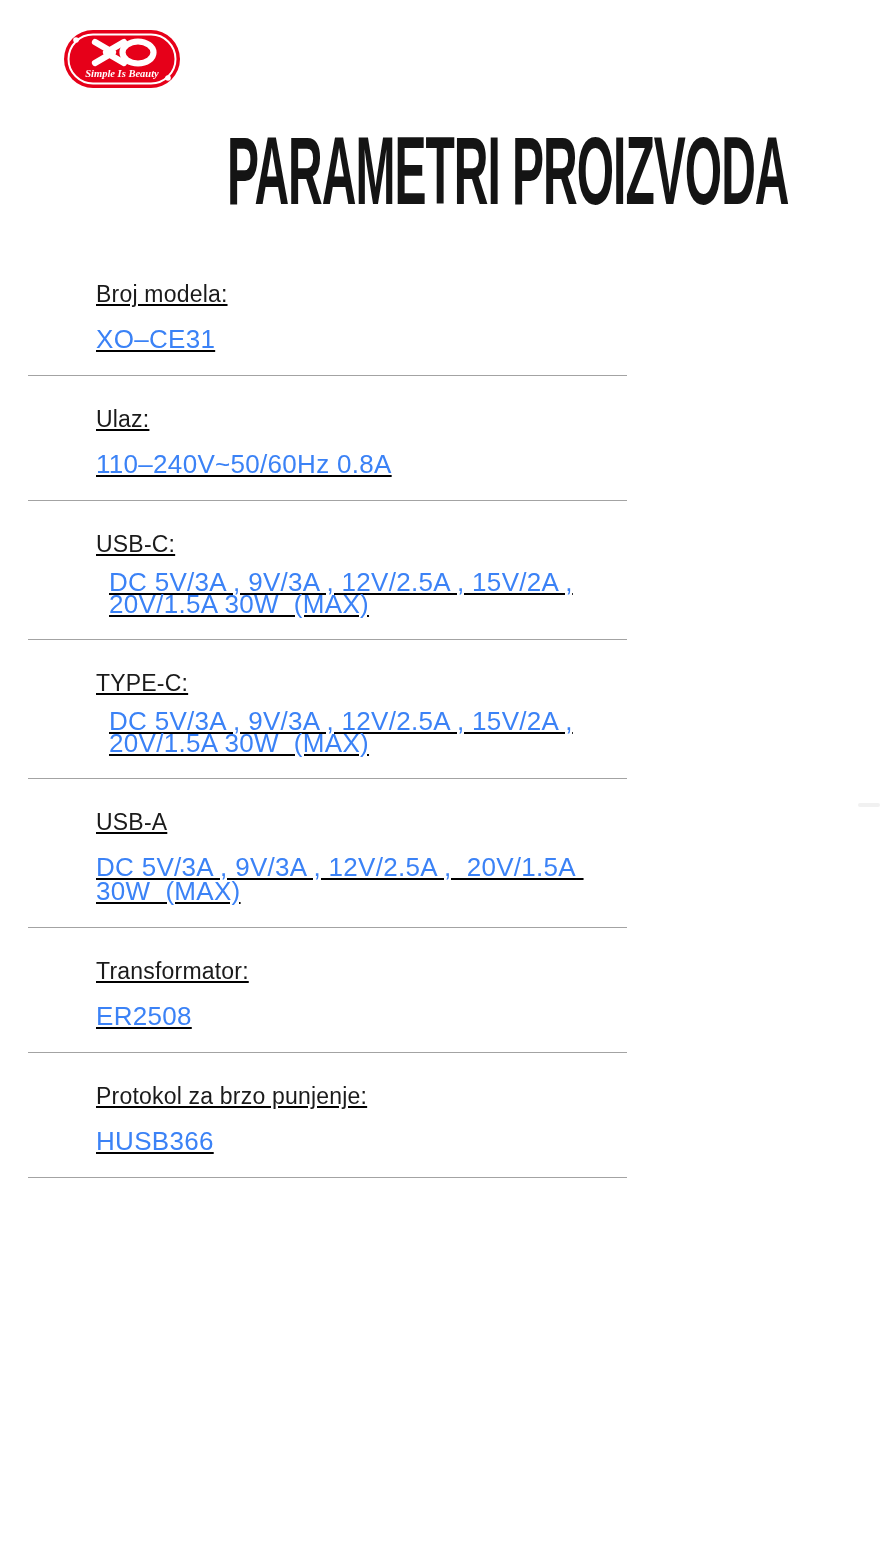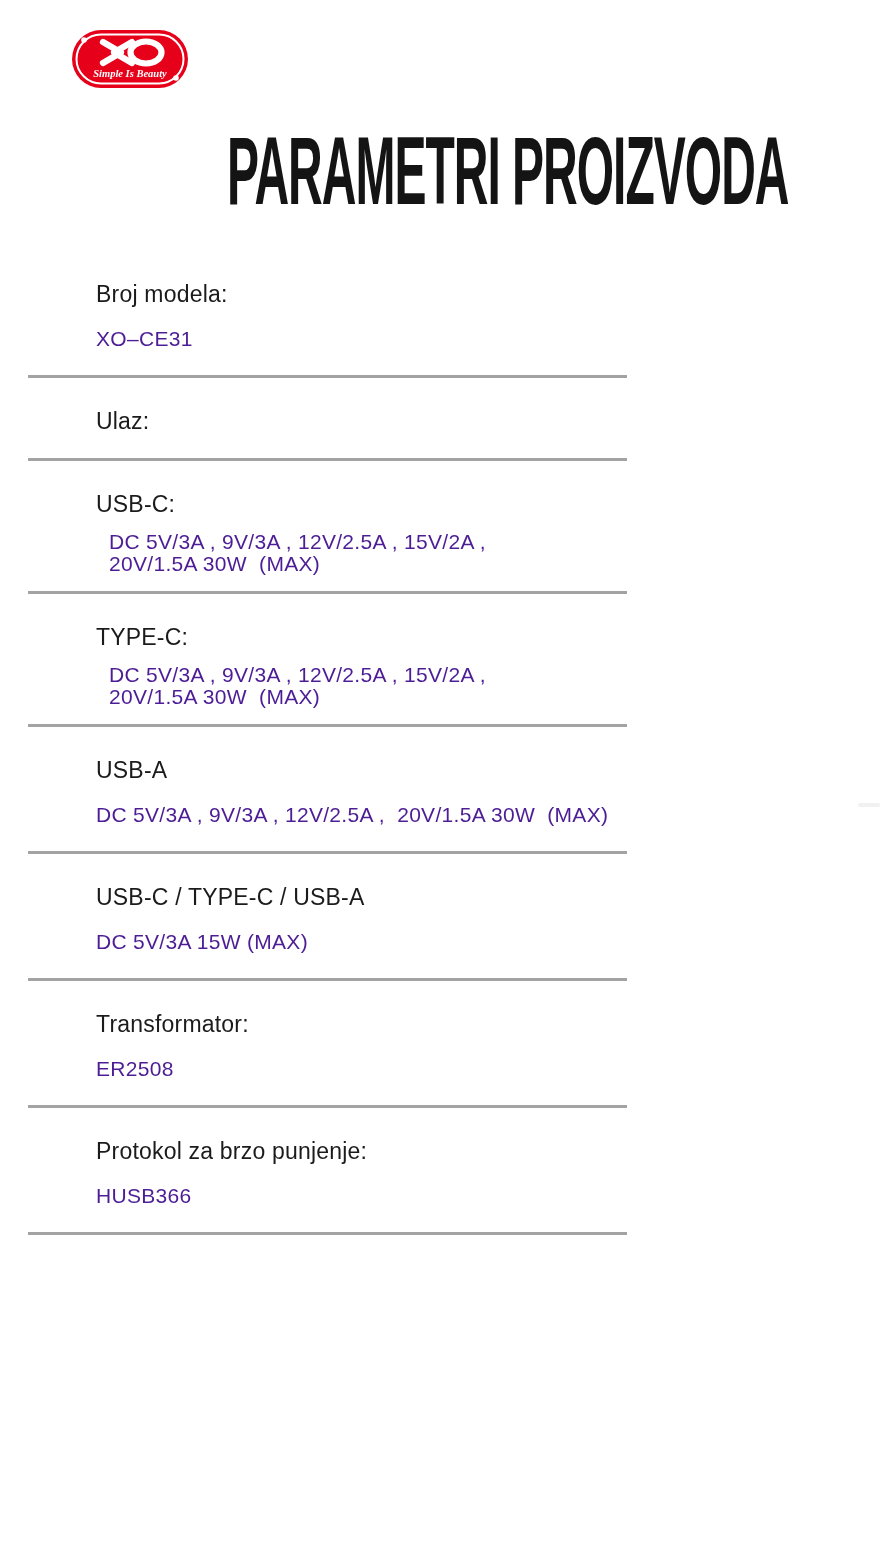--- a/index.html
+++ b/index.html
@@ -8,21 +8,21 @@
     width: 880px;
     height: 1567px;
     position: relative;
     overflow: hidden;
     font-family: "Liberation Sans", sans-serif;
   }
 
   
   .logo-wrap {
     position: absolute;
-    left: 72px;
+    left: 64px;
     top: 30px;
     width: 116px;
     height: 66px;
   }
 
   
   .page-title {
     position: absolute;
     top: 123px;
     left: 0;
@@ -39,38 +39,39 @@
   }
 
   
   .spec-list {
     position: absolute;
     top: 251px;
     left: 28px;
     width: 599px;
   }
   .spec-row {
-    border-bottom: 3px solid #a3a3a3;
+    border-bottom: 1px solid #a3a3a3;
     padding: 30px 0 24px 68px;
+    text-decoration: underline;
   }
   .spec-label {
     font-size: 23px;
     line-height: 26px;
     color: #1b1b1b;
     letter-spacing: 0.2px;
   }
   .spec-value {
     margin-top: 20px;
-    font-size: 21px;
+    font-size: 26px;
     line-height: 24px;
-    color: #4c1d95;
+    color: #3b82f6;
     letter-spacing: 0.3px;
     white-space: pre-wrap;
   }
-  .spec-row.two-line { padding-bottom: 16px; }
+  .spec-row.two-line { }
   .spec-row.two-line .spec-value {
     margin-top: 14px;
     line-height: 22px;
     margin-left: 13px;
   }
 
   
   .edge-artifact {
     position: absolute;
     left: 858px;
@@ -108,43 +109,40 @@
 <h1 class="page-title">PARAMETRI PROIZVODA</h1>
 
 <div class="spec-list" id="spec-list">
   <div class="spec-row">
     <div class="spec-label">Broj modela:</div>
     <div class="spec-value">XO–CE31</div>
   </div>
 
   <div class="spec-row">
     <div class="spec-label">Ulaz:</div>
+    <div class="spec-value">110–240V~50/60Hz 0.8A</div>
   </div>
 
   <div class="spec-row two-line">
     <div class="spec-label">USB-C:</div>
     <div class="spec-value">DC 5V/3A , 9V/3A , 12V/2.5A , 15V/2A ,
 20V/1.5A 30W  (MAX)</div>
   </div>
 
   <div class="spec-row two-line">
     <div class="spec-label">TYPE-C:</div>
     <div class="spec-value">DC 5V/3A , 9V/3A , 12V/2.5A , 15V/2A ,
 20V/1.5A 30W  (MAX)</div>
   </div>
 
   <div class="spec-row">
     <div class="spec-label">USB-A</div>
     <div class="spec-value">DC 5V/3A , 9V/3A , 12V/2.5A ,  20V/1.5A 30W  (MAX)</div>
   </div>
 
-  <div class="spec-row">
-    <div class="spec-label">USB-C / TYPE-C / USB-A</div>
-    <div class="spec-value">DC 5V/3A 15W (MAX)</div>
-  </div>
 
 
   <div class="spec-row">
     <div class="spec-label">Transformator:</div>
     <div class="spec-value">ER2508</div>
   </div>
 
   <div class="spec-row">
     <div class="spec-label">Protokol za brzo punjenje:</div>
     <div class="spec-value">HUSB366</div>

